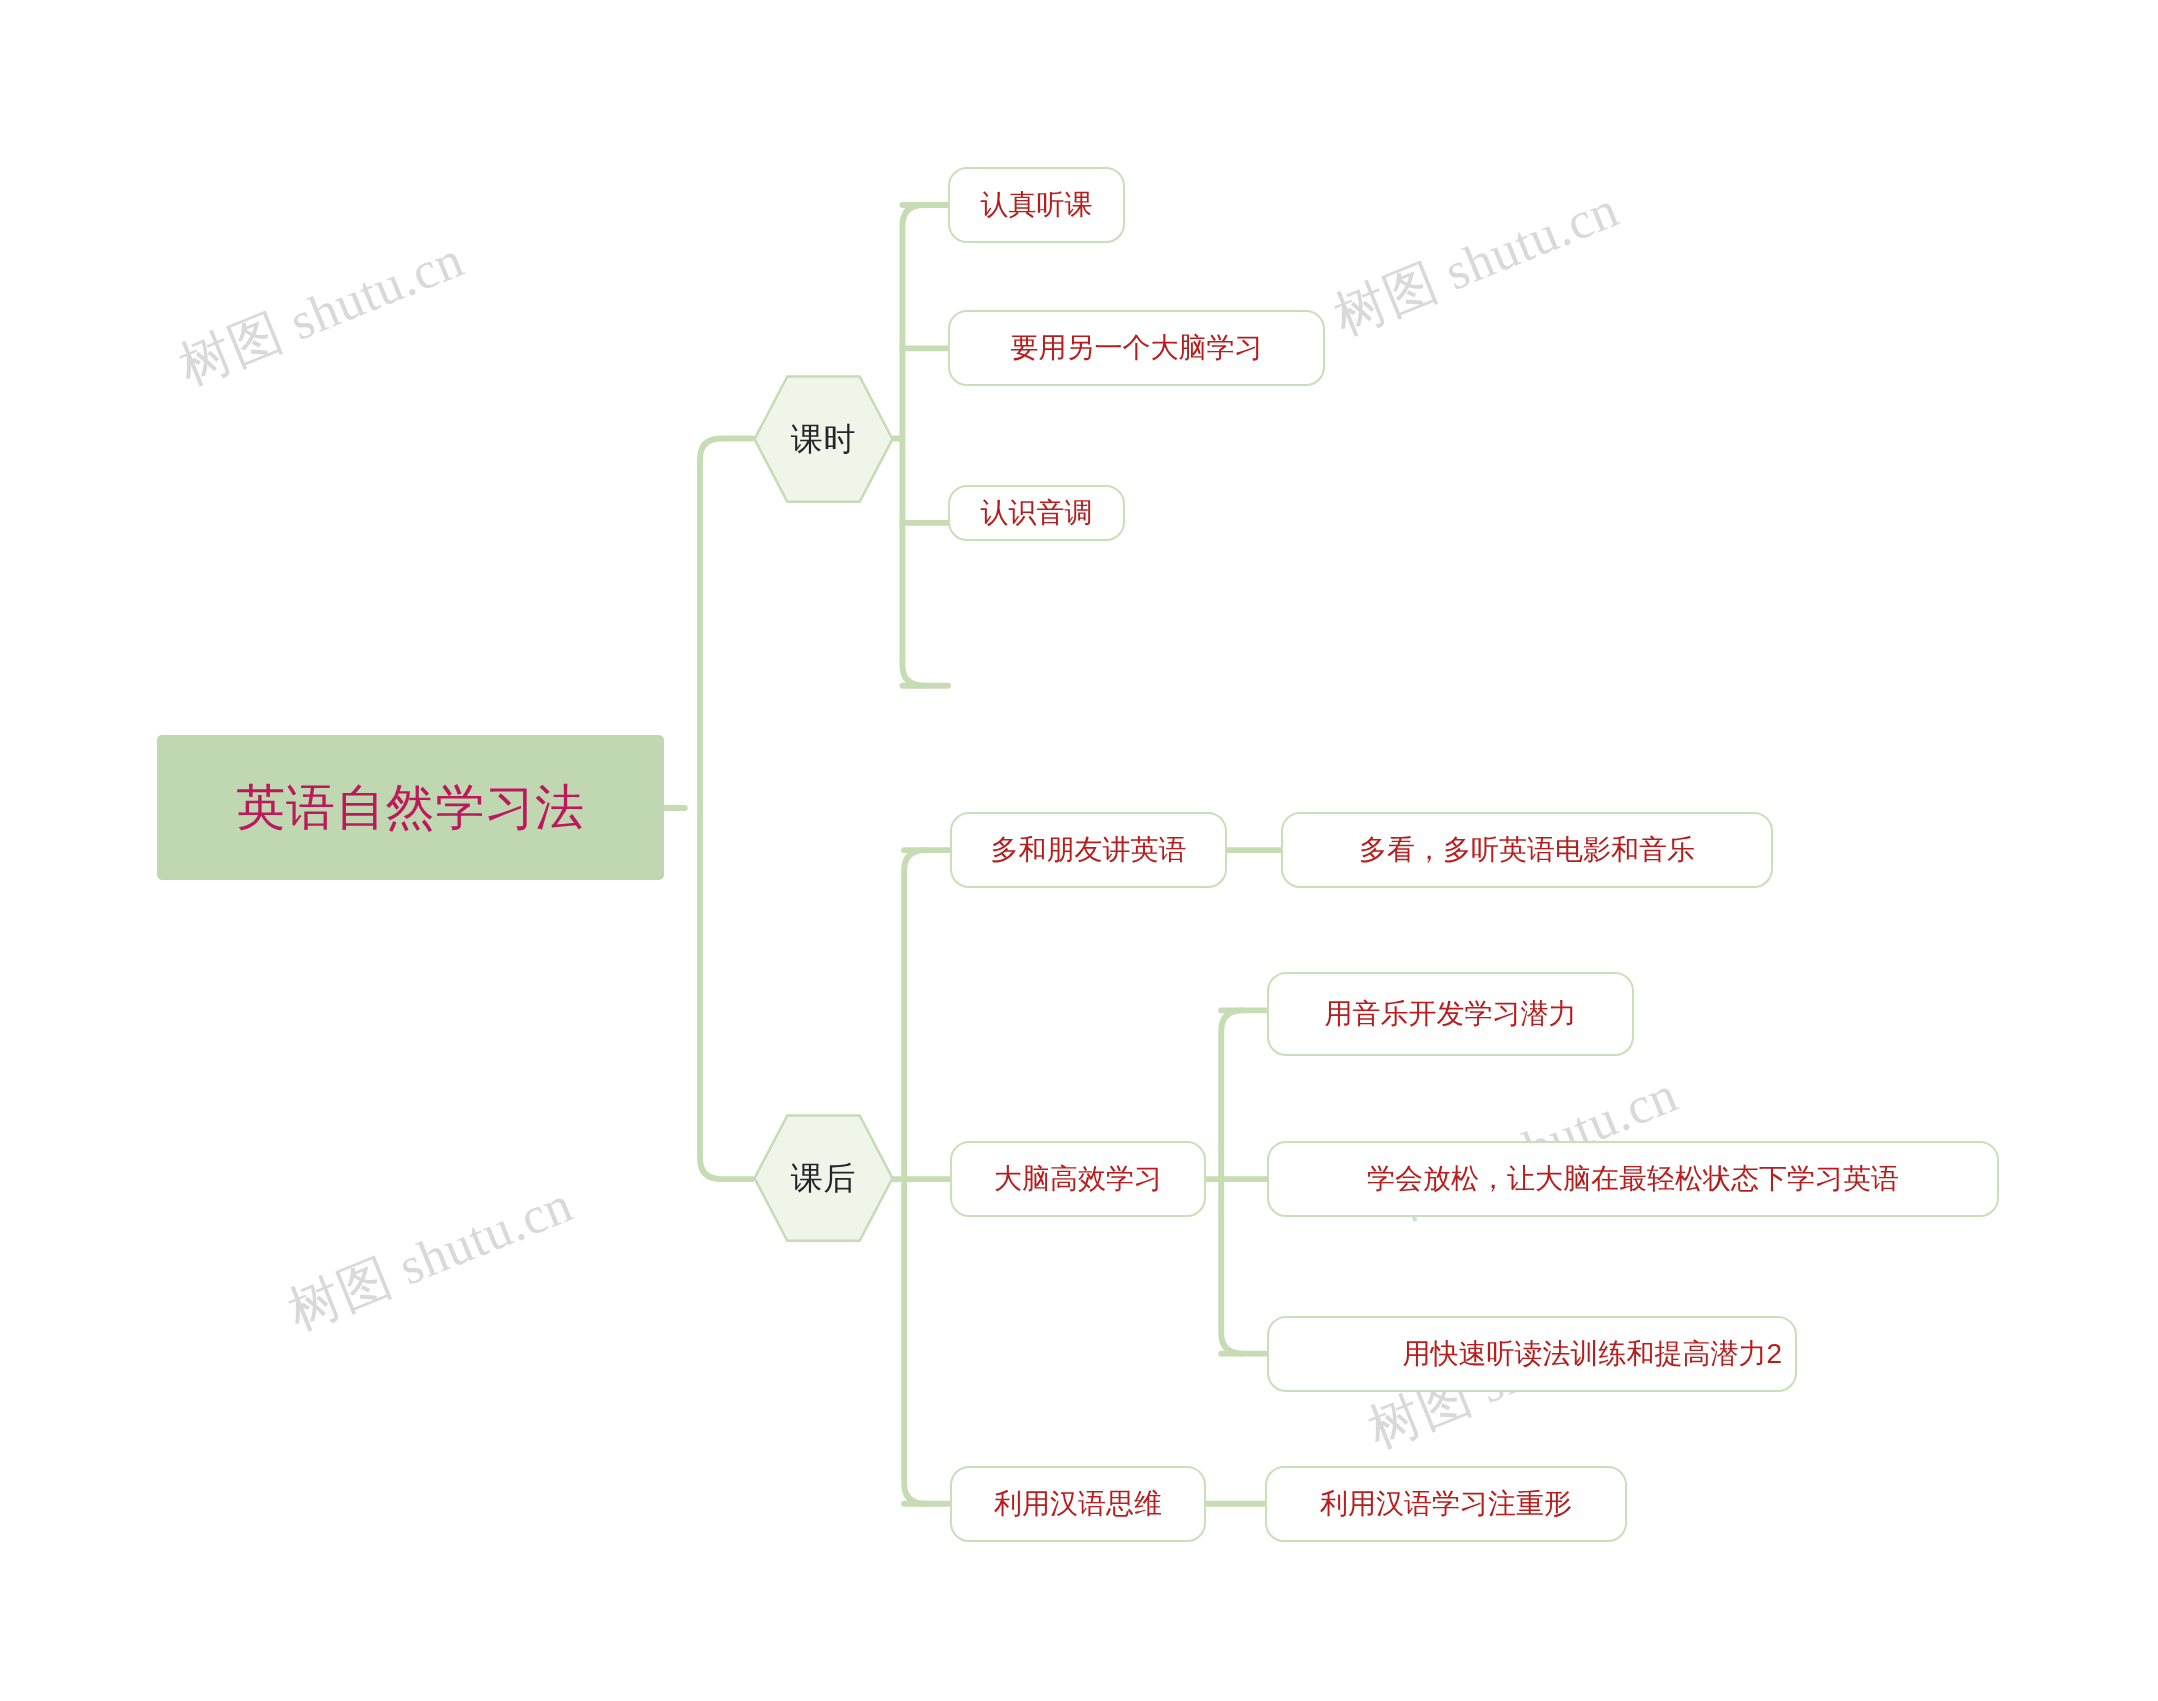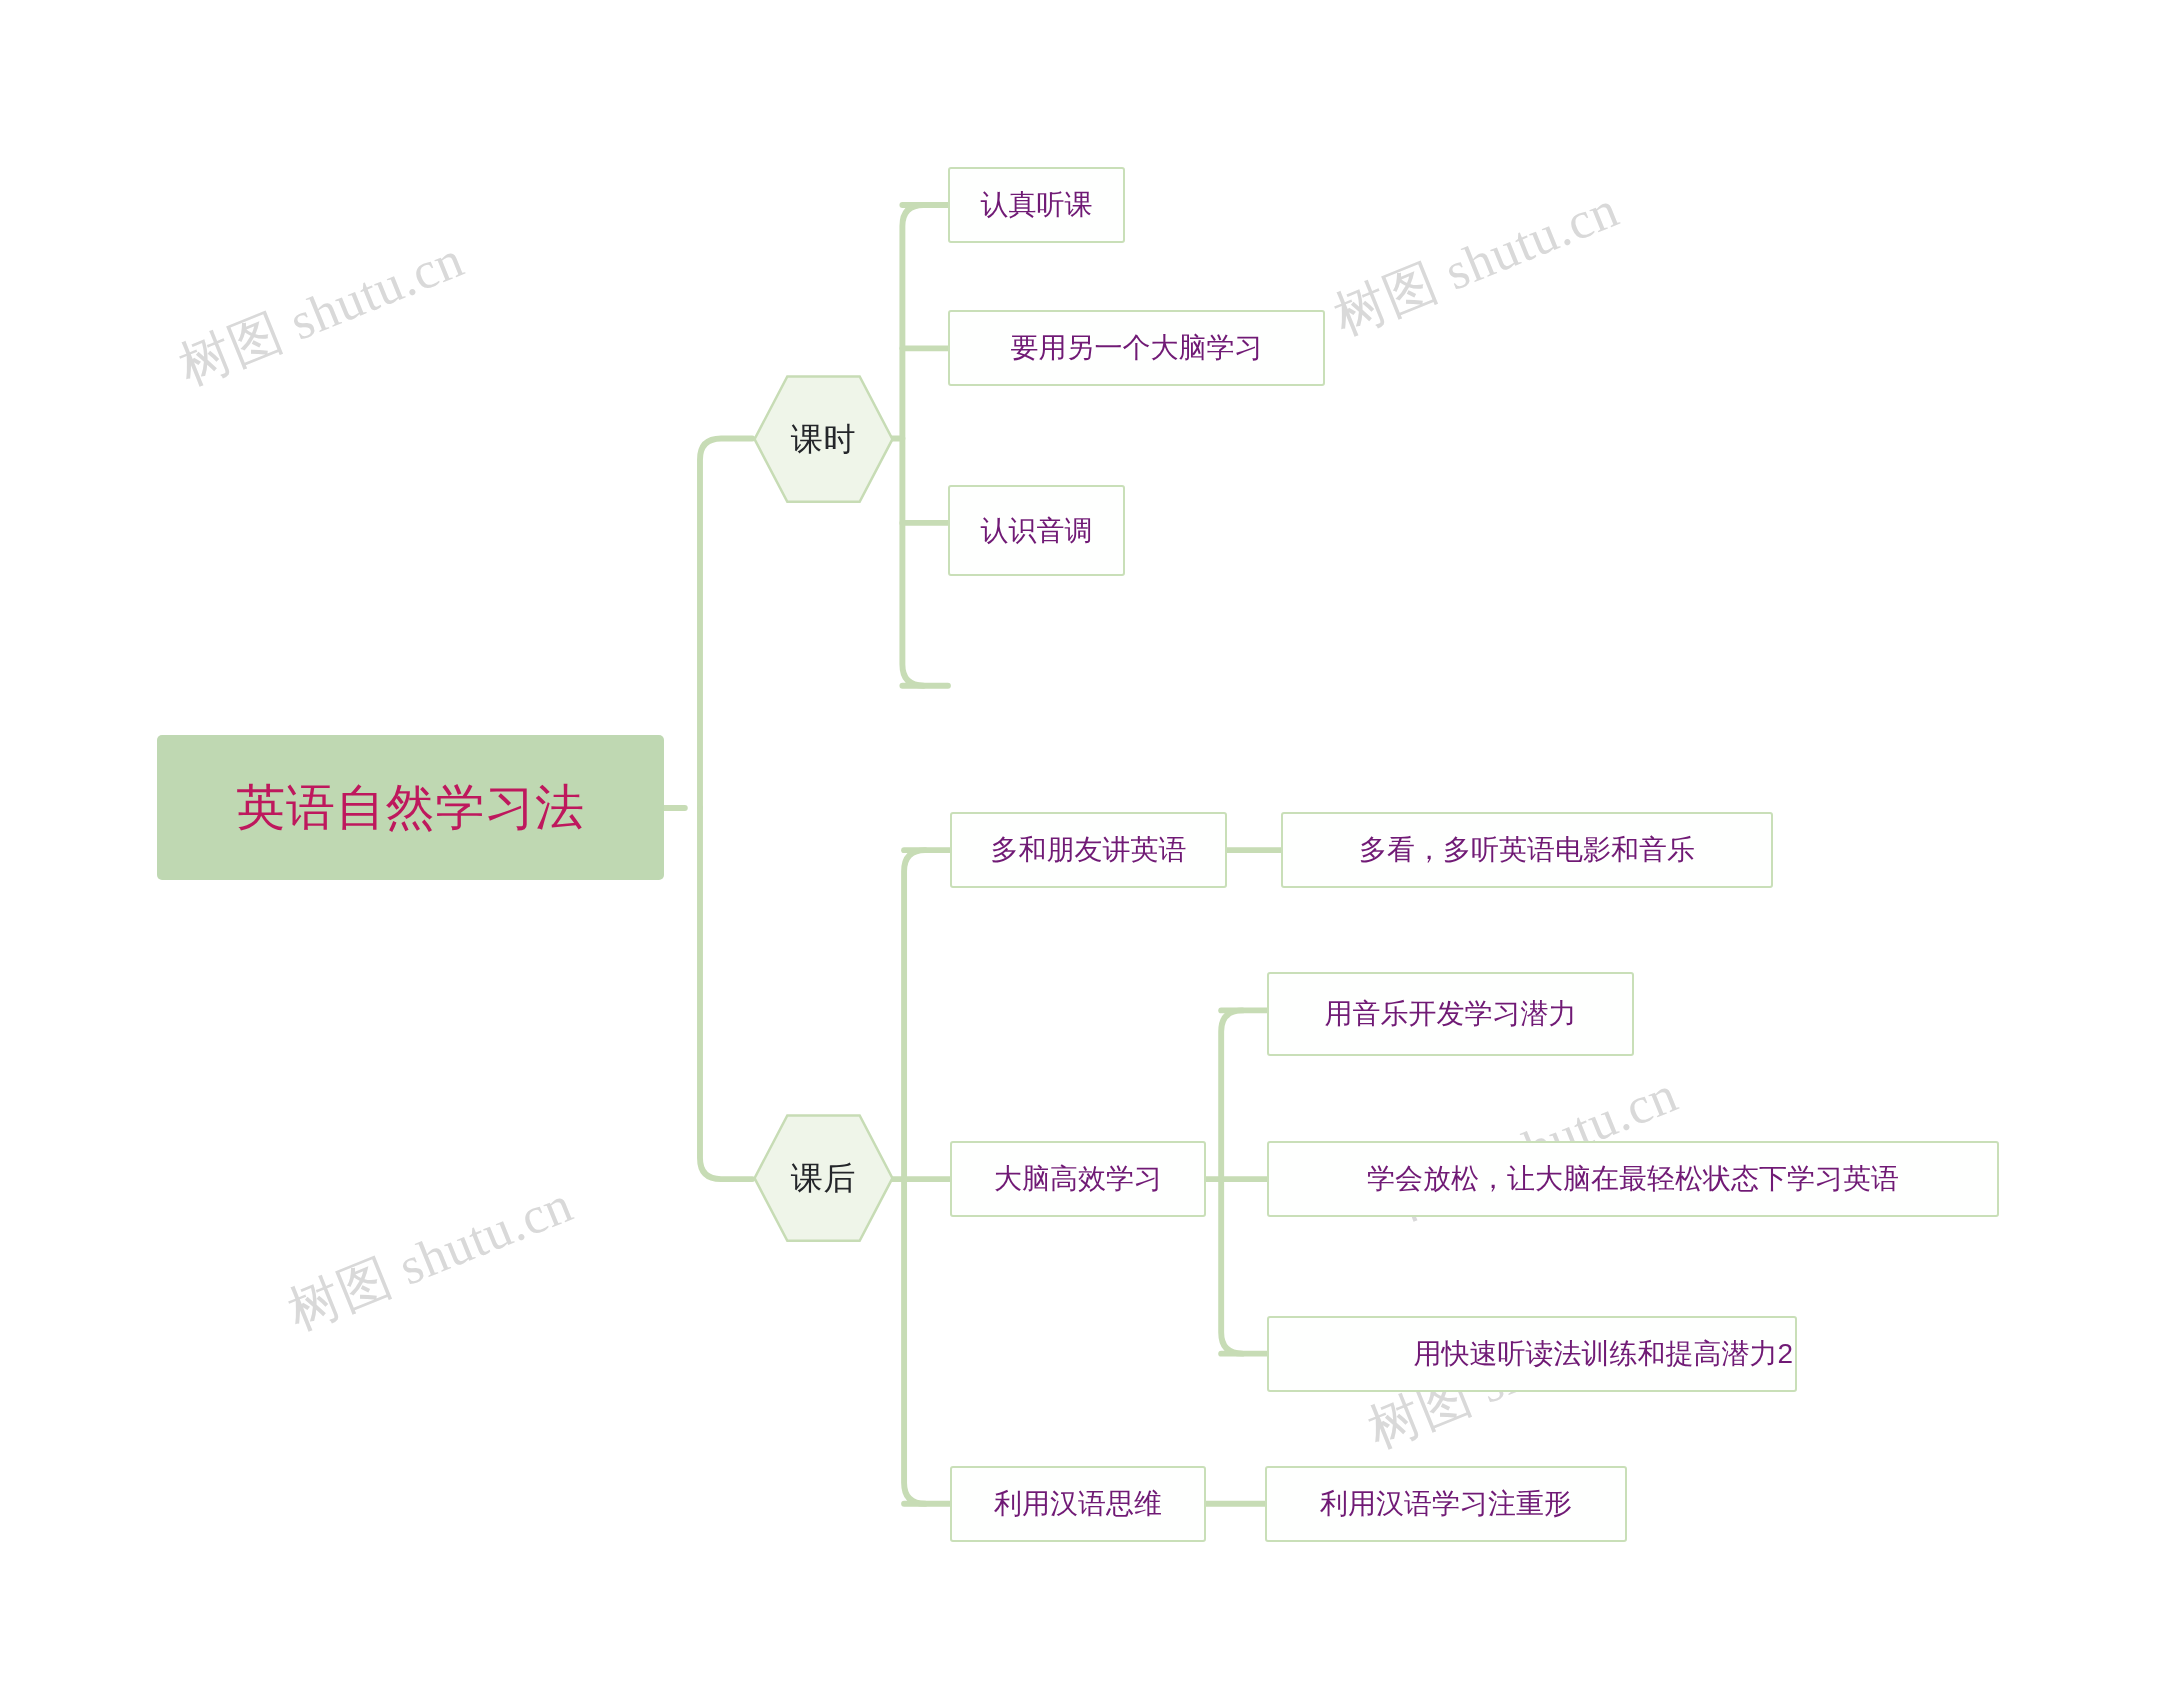--- a/index.html
+++ b/index.html
@@ -80,24 +80,24 @@
     position: relative;
     z-index: 1;
     font-size: 32px;
     color: #24262a;
     letter-spacing: 0.8px;
   }
 
   .node-leaf {
     background: #fefffe;
     border: 2.5px solid #c9dfb8;
-    border-radius: 3px;
-    color: #701a75;
+    border-radius: 19px;
+    color: #b91c1c;
     font-size: 28px;
-    padding: 0 2px;
+    padding: 0 13px;
     white-space: nowrap;
   }
   .node-leaf.level3 {
     font-size: 28px;
   }
 </style>
 </head>
 <body>
 
 <div id="canvas">
@@ -151,21 +151,21 @@
     </svg>
     <span class="node-label">课时</span>
   </div>
 
   <div class="node node-leaf" style="left:948px; top:167px; width:177px; height:76px;">
     <span class="node-label">认真听课</span>
   </div>
   <div class="node node-leaf" style="left:948px; top:310px; width:377px; height:76px;">
     <span class="node-label">要用另一个大脑学习</span>
   </div>
-  <div class="node node-leaf" style="left:948px; top:485px; width:177px; height:91px;text-align:center;">
+  <div class="node node-leaf" style="left:948px; top:485px; width:177px; height:56px;text-align:center;">
     <span class="node-label">认识音调</span>
   </div>
 
   <div class="node node-branch" style="left:752px; top:1113px; width:143px; height:131px;">
     <svg class="hex" viewBox="0 0 170 155" preserveAspectRatio="none">
       <polygon points="42,3 128,3 167,77.5 128,152 42,152 3,77.5" fill="#eff5e9" stroke="#c7dcb5" stroke-width="3"></polygon>
     </svg>
     <span class="node-label">课后</span>
   </div>
 

